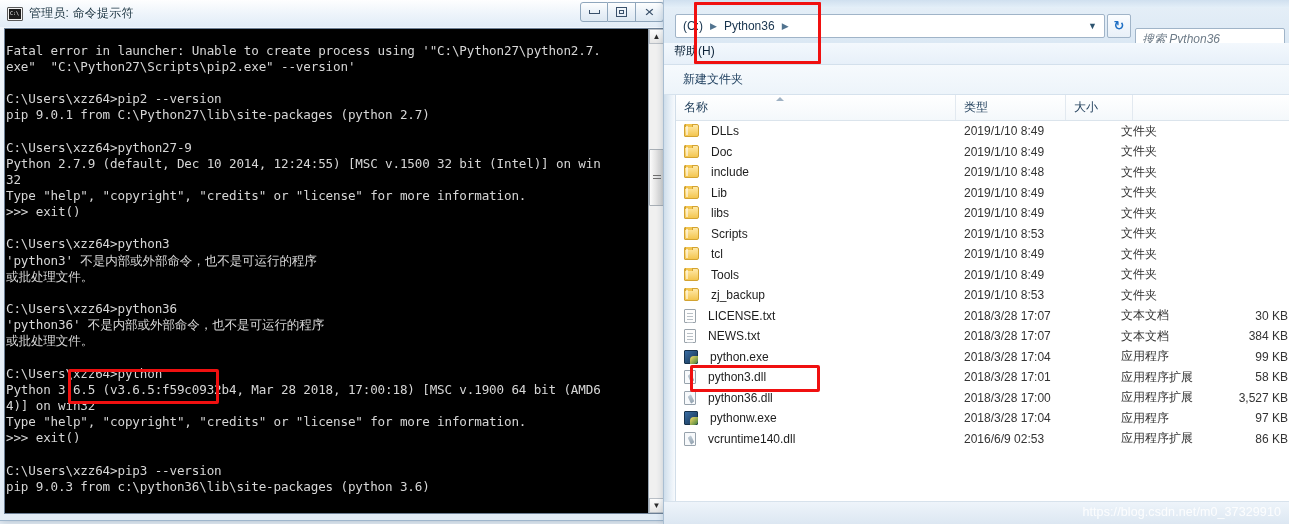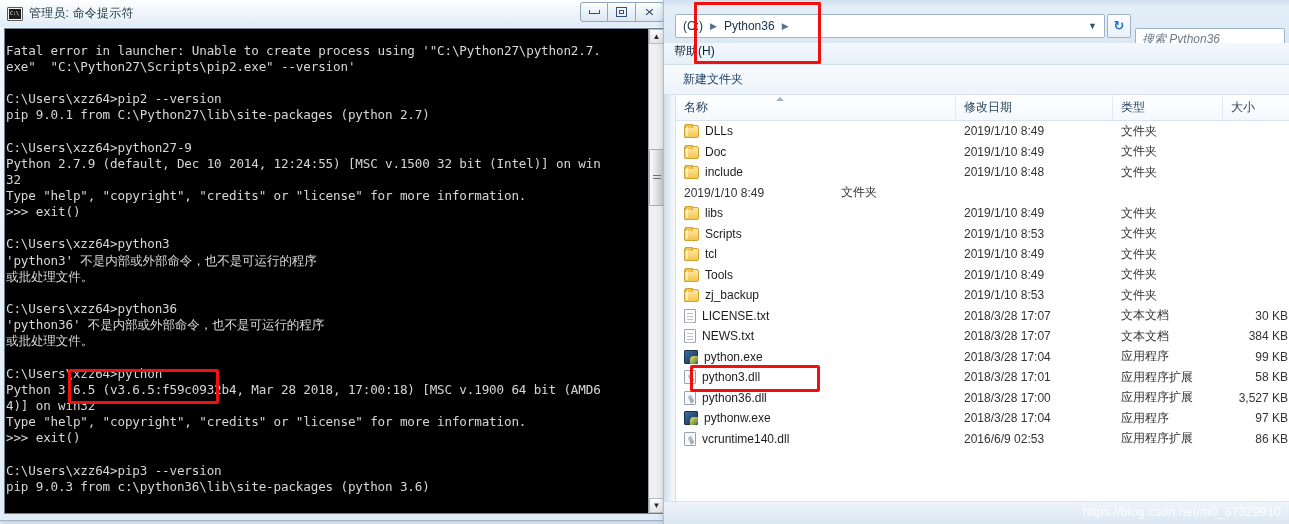--- a/index.html
+++ b/index.html
@@ -208,21 +208,21 @@
   
   #file-list {
     position:absolute; left: 12px; top: 121px; width: 614px; height: 380px;
     background: #fff; overflow: hidden;
   }
   .frow {
     height: 20.5px; display:flex; align-items:center;
     font-size: 12px; color: #1d1d1d;
   }
   .fc { padding-left: 8px; white-space: nowrap; overflow:hidden; }
-  .fc.name { width: 280px; display:flex; align-items:flex-end; gap: 6px; }
+  .fc.name { width: 280px; display:flex; align-items:flex-start; gap: 12px; }
   .fc.date { width: 157px; color:#333; }
   .fc.type { width: 110px; color:#333; }
   .fc.size { width: 67px; color:#333; text-align: right; padding-left:0; padding-right: 2px; }
 
   
   .ic { width: 15px; height: 13px; flex:none; position:relative; }
   .ic-folder {
     background: linear-gradient(180deg,#ffe9a8,#f3c54f);
     border: 1px solid #d3a331; border-radius: 1px 2px 2px 1px;
   }
@@ -374,23 +374,20 @@
       <span>新建文件夹</span>
     </div>
 
     <div id="nav-strip"></div>
 
     <div id="col-header">
       <div class="col-h name">
         <span>名称</span>
         <span class="sort-arrow"></span>
       </div>
-      <div class="col-h date">
-        <span>修改日期</span>
-      </div>
       <div class="col-h type">
         <span>类型</span>
       </div>
       <div class="col-h size">
         <span>大小</span>
       </div>
     </div>
 
     <div id="file-list">
 
@@ -415,20 +412,24 @@
         <div class="frow">
           <div class="fc name">
             <span class="ic ic-folder"></span>
             <span>include</span>
           </div>
           <div class="fc date">2019/1/10 8:48</div>
           <div class="fc type">文件夹</div>
           <div class="fc size"></div>
         </div>
         <div class="frow">
+          <div class="fc name">
+            <span class="ic ic-folder"></span>
+            <span>Lib</span>
+          </div>
           <div class="fc date">2019/1/10 8:49</div>
           <div class="fc type">文件夹</div>
           <div class="fc size"></div>
         </div>
         <div class="frow">
           <div class="fc name">
             <span class="ic ic-folder"></span>
             <span>libs</span>
           </div>
           <div class="fc date">2019/1/10 8:49</div>

